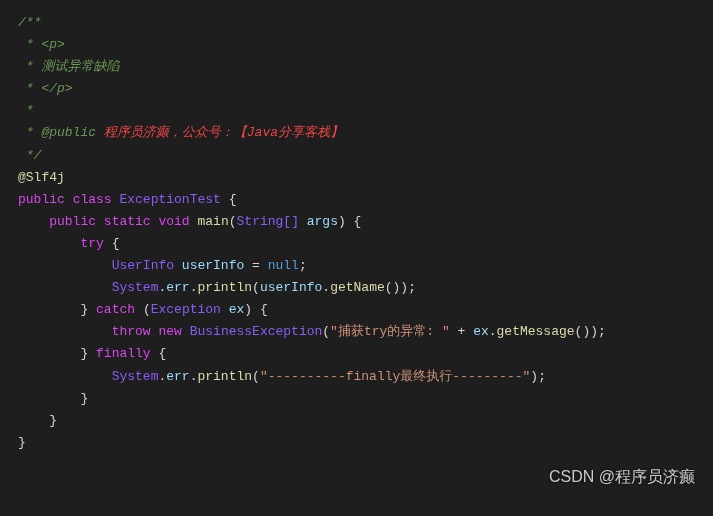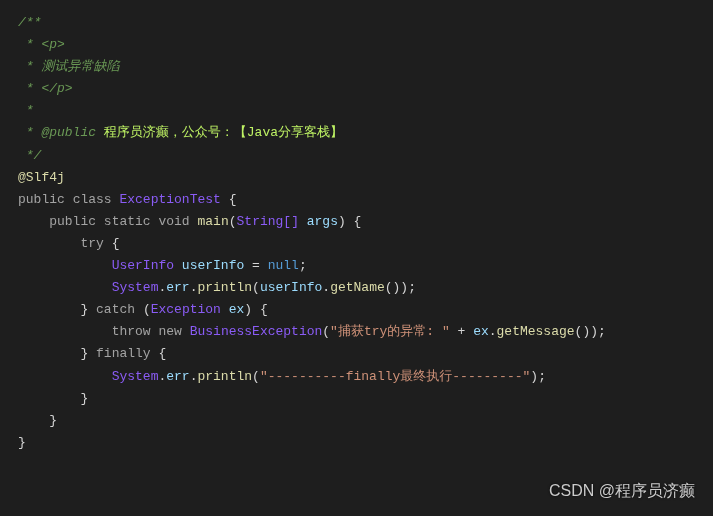--- a/index.html
+++ b/index.html
@@ -15,35 +15,35 @@
       color: #d4d4d4;
       padding: 12px 18px;
       width: 713px;
       height: 516px;
       position: relative;
       overflow: hidden;
     }
     .line {
       white-space: pre;
     }
-    .comment { color: #bef264; }
+    .comment { color: #ef4444; font-style: italic; }
     .javadoc { color: #6a9955; font-style: italic; }
     .annotation { color: #dcdcaa; font-family: Liberation Mono, monospace; }
-    .keyword { color: #a3a3a3; }
+    .keyword { color: #d946ef; }
     .type { color: #8b5cf6; }
     .method { color: #dcdcaa; }
     .variable { color: #9cdcfe; }
     .param { color: #9cdcfe; }
     .string { color: #ce9178; }
     .punct { color: #d4d4d4; }
     .null { color: #569cd6; }
     .operator { color: #d4d4d4; }
     .watermark {
       position: absolute;
-      bottom: 12px;
+      bottom: 26px;
       right: 18px;
       color: #dedede;
       font-size: 16px;
       font-family: -apple-system, 'Microsoft YaHei', sans-serif;
       text-shadow: 0 0 3px rgba(0,0,0,0.8);
       opacity: 0.9;
     }
   </style>
 </head>
 <body>

